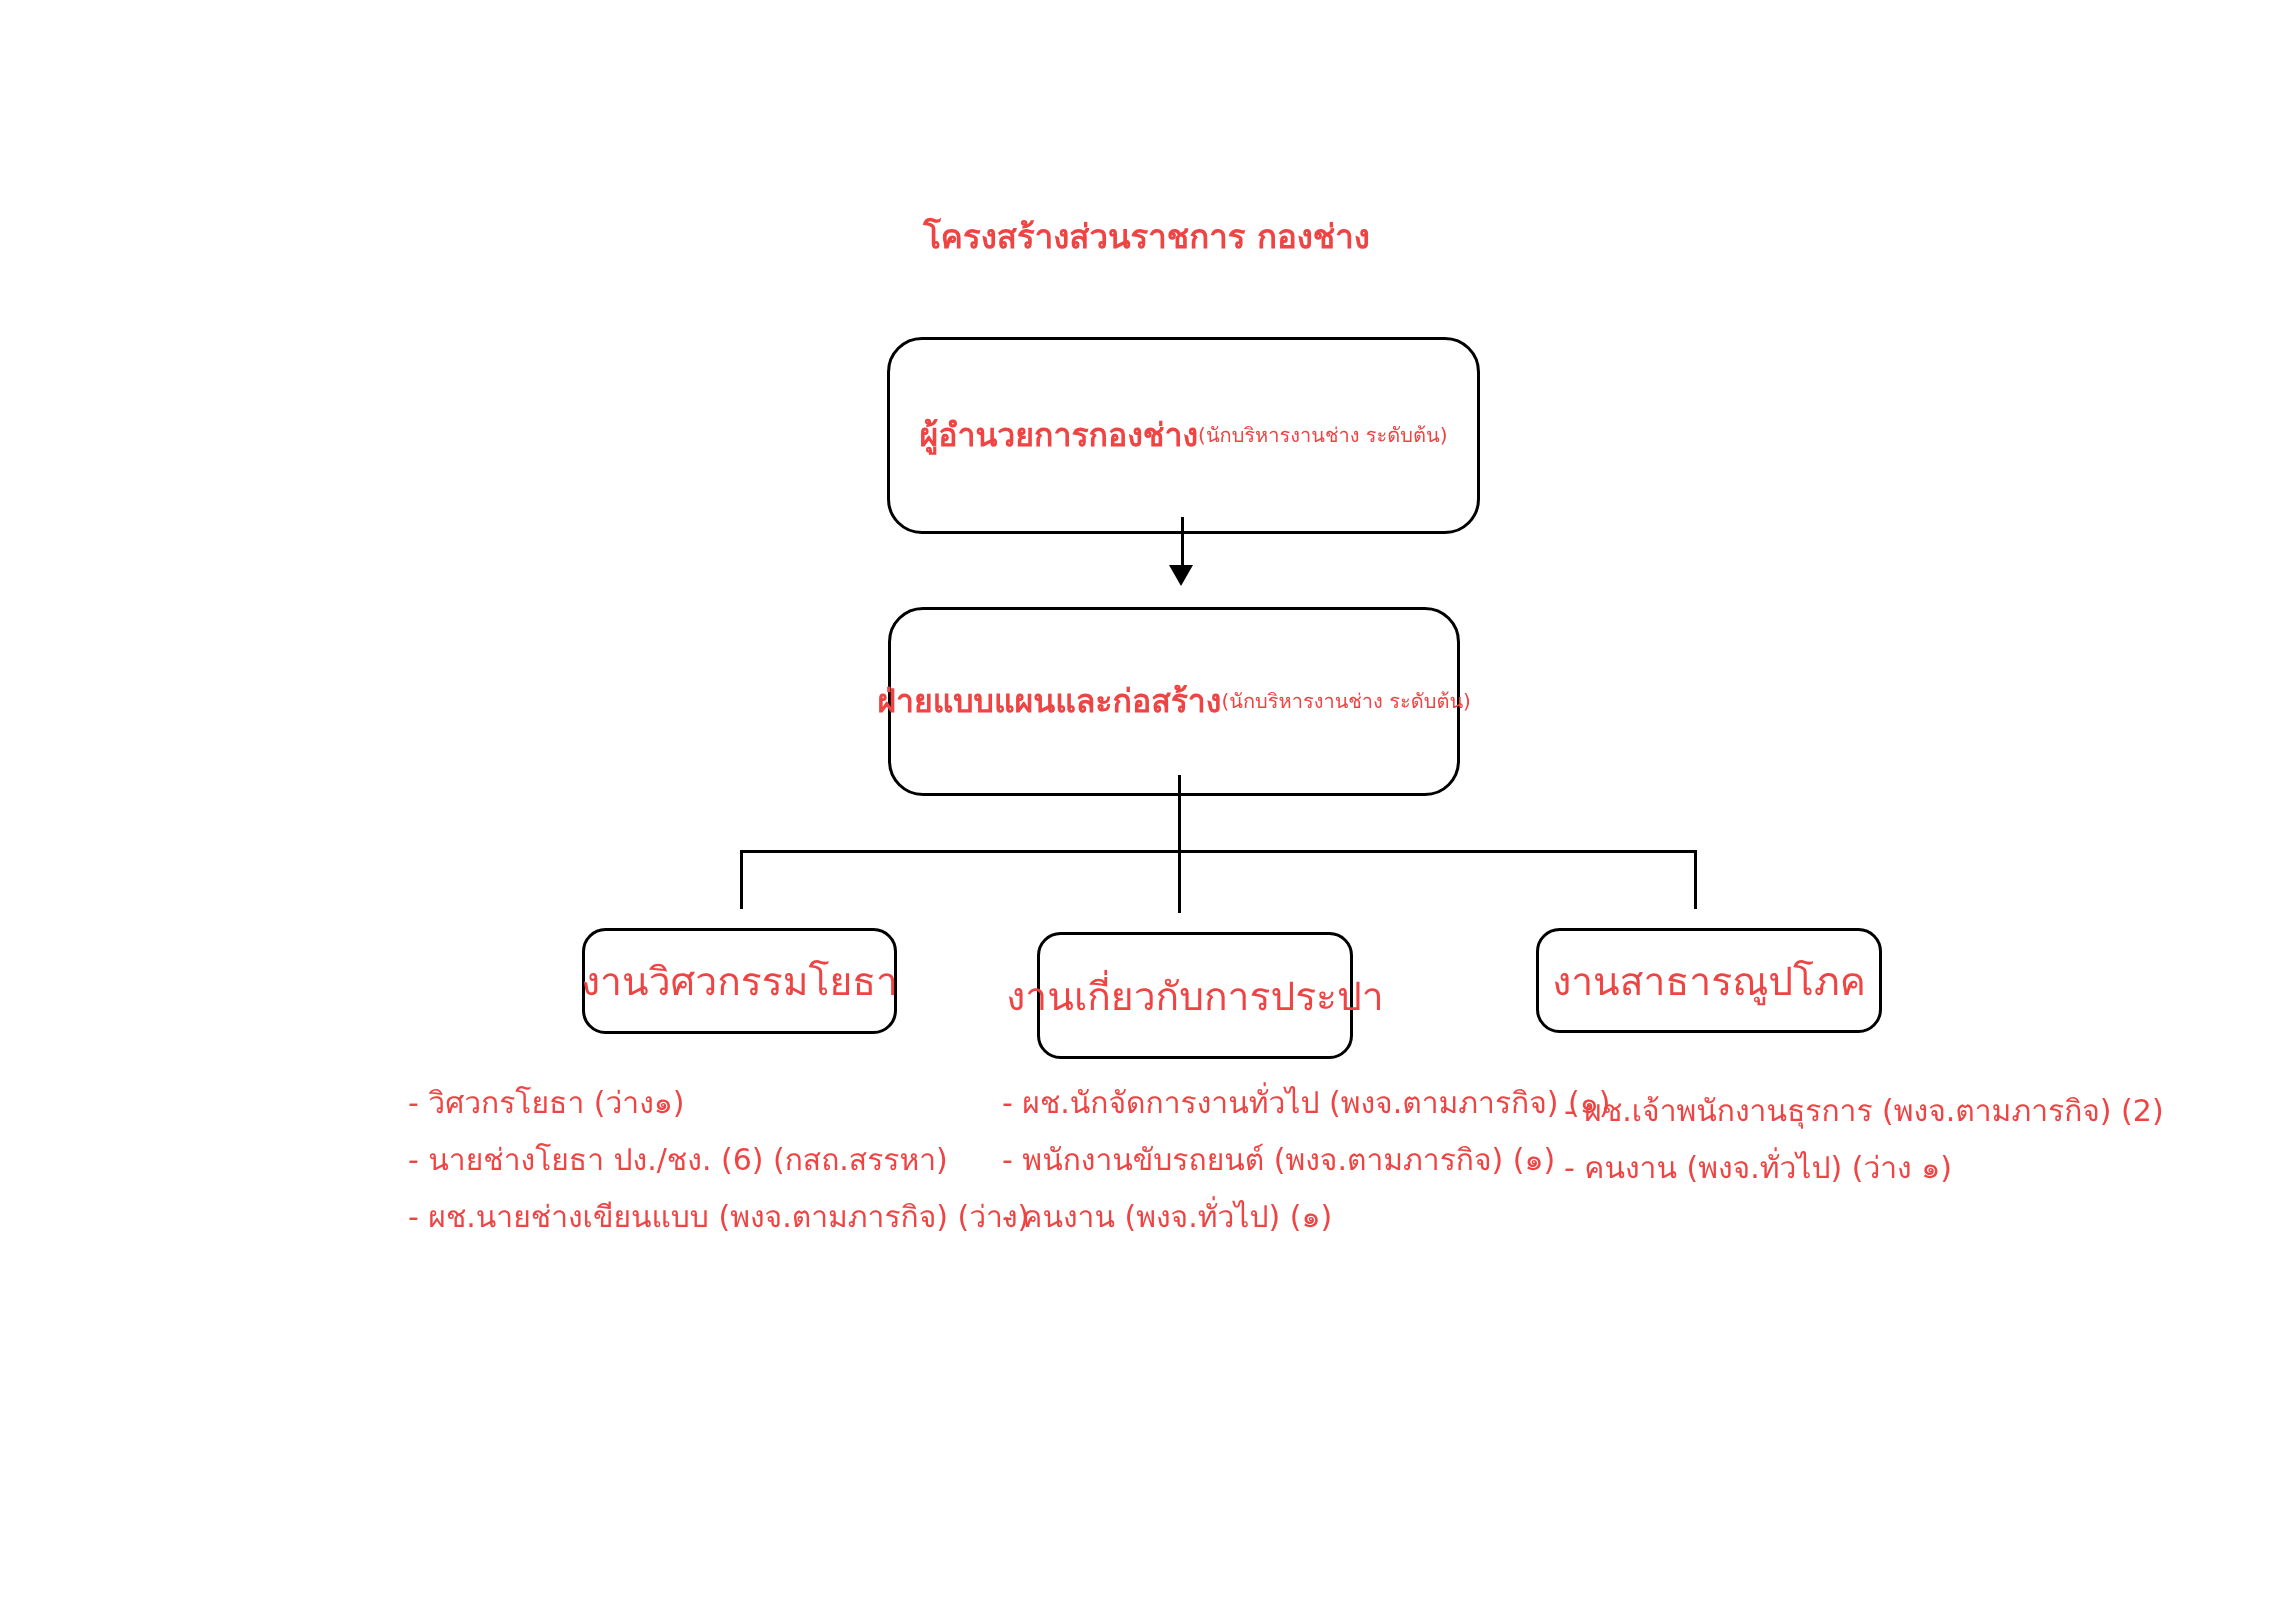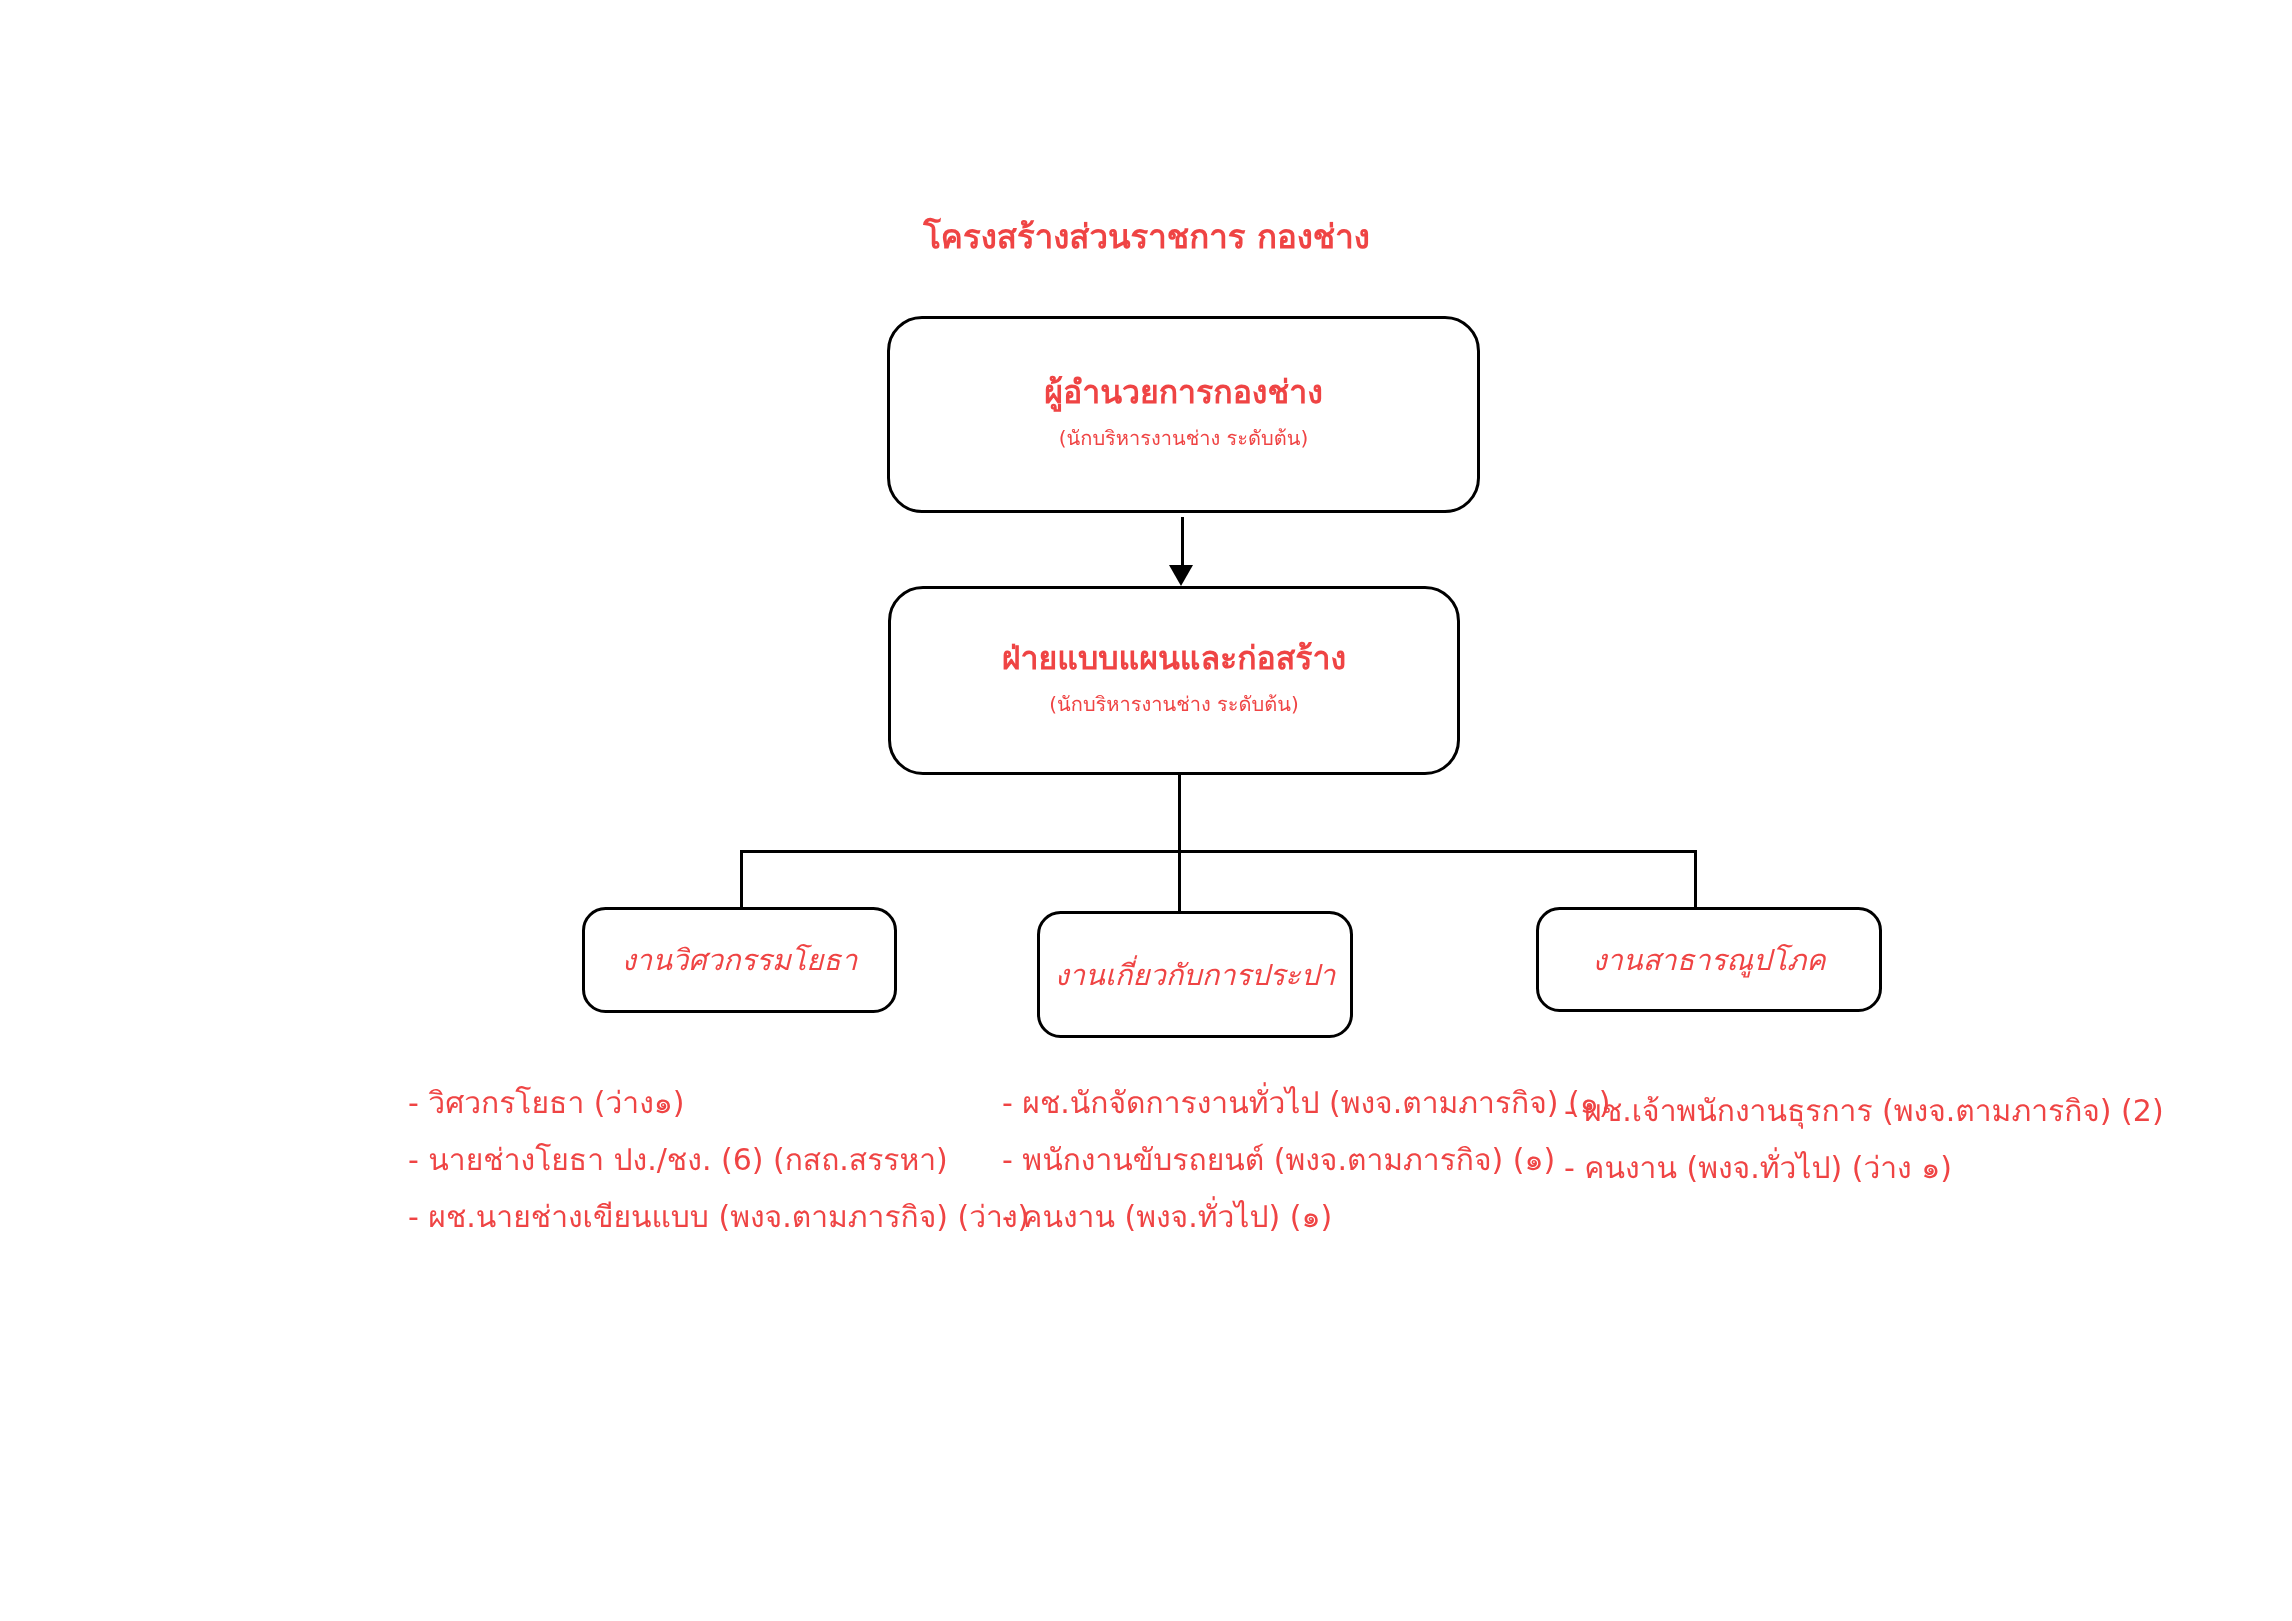--- a/index.html
+++ b/index.html
@@ -25,48 +25,48 @@
     font-size: 33px;
     font-weight: bold;
     white-space: nowrap;
   }
   .node {
     position: absolute;
     box-sizing: border-box;
     border: 3.9px solid #000000;
     background: #ffffff;
     display: flex;
-    flex-direction: column;
+    flex-direction: row;
     align-items: center;
     justify-content: center;
     text-align: right;
+    margin-top: 21px;
   }
   .node-lg {
     border-radius: 35px;
   }
   .node-sm {
     border-radius: 23.5px;
   }
   .node-title {
     font-size: 32px;
     font-weight: bold;
     line-height: 47px;
     white-space: nowrap;
   }
   .node-sub {
     font-size: 20px;
     font-weight: normal;
     line-height: 45px;
     white-space: nowrap;
   }
   .node-label {
-    font-size: 29px;
+    font-size: 39px;
     font-weight: normal;
     white-space: nowrap;
-    font-style: italic;
   }
   .line {
     position: absolute;
     background: #000000;
   }
   .arrow-head {
     position: absolute;
     width: 0;
     height: 0;
     border-left: 12.7px solid transparent;

